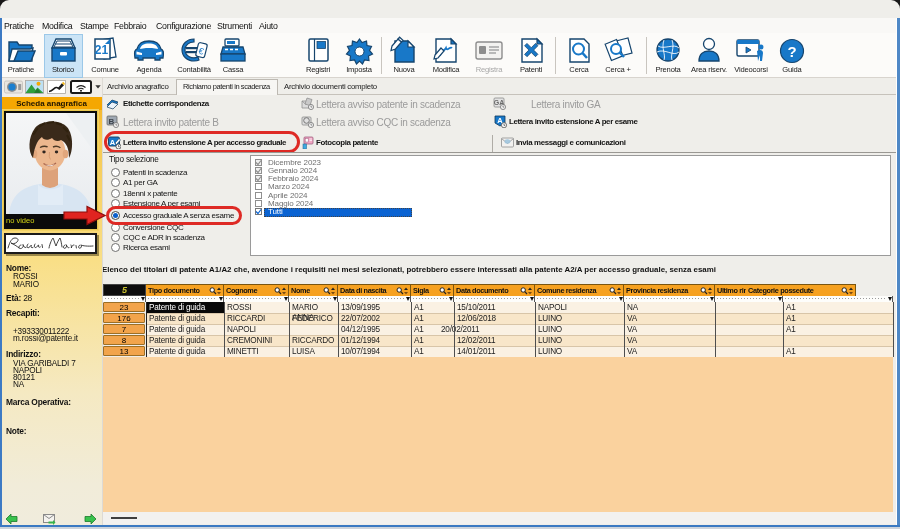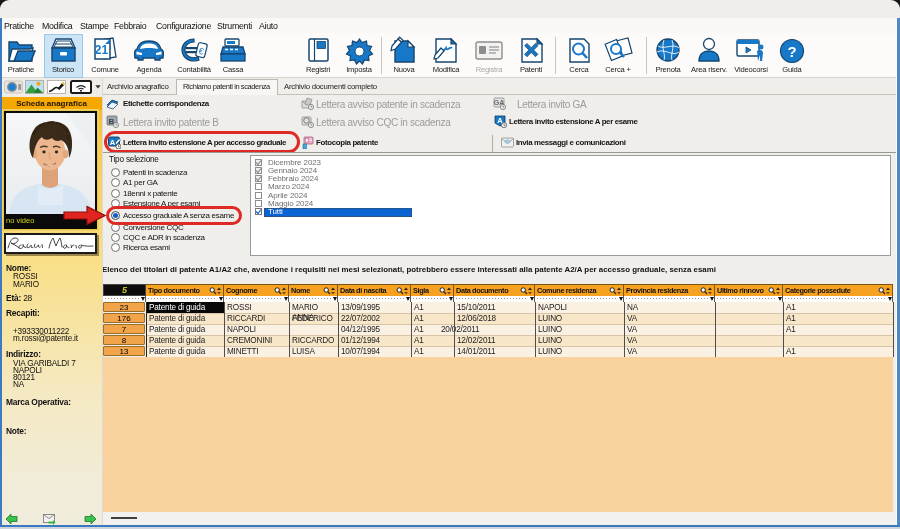--- a/index.html
+++ b/index.html
@@ -363,21 +363,21 @@
       <circle cx="10" cy="10" r="2.6" fill="#EEE" stroke="#777" stroke-width="0.8"></circle>
       <path d="M10 8.6 v1.5 h1.2" stroke="#777" stroke-width="0.8" fill="none"></path>
     </svg>
     <div class="lnk dis" style="left:214px;top:21px">Lettera avviso patente in scadenza</div>
     <svg class="licon" style="left:391px;top:19px" viewBox="0 0 13 13">
       <rect x="1" y="1" width="10" height="9" rx="1" fill="#E3E3E3" stroke="#8a8a8a" stroke-width="0.8"></rect>
       <text x="6" y="8" font-size="7" font-weight="bold" fill="#6a6a6a" text-anchor="middle" font-family="Liberation Sans">GA</text>
       <circle cx="10" cy="10" r="2.6" fill="#EEE" stroke="#777" stroke-width="0.8"></circle>
       <path d="M10 8.6 v1.5 h1.2" stroke="#777" stroke-width="0.8" fill="none"></path>
     </svg>
-    <div class="lnk dis" style="left:415px;top:21px">Lettera invito GA</div>
+    <div class="lnk dis" style="left:429px;top:21px">Lettera invito GA</div>
     <svg class="licon" style="left:4px;top:37px" viewBox="0 0 13 13">
       <rect x="1" y="1" width="10" height="9" rx="1" fill="#9FA8B2" stroke="#6a6a6a" stroke-width="0.8"></rect>
       <text x="5.5" y="8.5" font-size="8" font-weight="bold" fill="#3c434c" text-anchor="middle" font-family="Liberation Sans">B</text>
       <circle cx="10" cy="10" r="2.6" fill="#EEE" stroke="#777" stroke-width="0.8"></circle>
       <path d="M10 8.6 v1.5 h1.2" stroke="#777" stroke-width="0.8" fill="none"></path>
     </svg>
     <div class="lnk dis" style="left:21px;top:39px">Lettera invito patente B</div>
     <svg class="licon" style="left:199px;top:37px" viewBox="0 0 13 13">
       <rect x="1" y="2" width="9" height="8" rx="1" fill="#E0E0E0" stroke="#8a8a8a" stroke-width="0.8"></rect>
       <circle cx="5.5" cy="5.5" r="2.8" fill="none" stroke="#777" stroke-width="1"></circle>
@@ -523,21 +523,21 @@
           <path d="M4.8 4.6 L7 7" stroke="#222" stroke-width="1.2"></path>
           <path d="M10 0.5 L12 3 L8 3 Z" fill="#222"></path>
           <path d="M10 7.5 L12 5 L8 5 Z" fill="#7a4a10"></path>
         </svg></div>
     <div class="hcell" style="left:613px;width:68px">Ultimo rinnovo<svg class="hic" width="13" height="8" viewBox="0 0 13 8">
           <circle cx="3.2" cy="3" r="2.2" fill="#fff" stroke="#222" stroke-width="1"></circle>
           <path d="M4.8 4.6 L7 7" stroke="#222" stroke-width="1.2"></path>
           <path d="M10 0.5 L12 3 L8 3 Z" fill="#222"></path>
           <path d="M10 7.5 L12 5 L8 5 Z" fill="#7a4a10"></path>
         </svg></div>
-    <div class="hcell" style="left:681px;width:110px">Categorie possedute<svg class="hic" width="13" height="8" viewBox="0 0 13 8">
+    <div class="hcell" style="left:644px;width:110px">Categorie possedute<svg class="hic" width="13" height="8" viewBox="0 0 13 8">
           <circle cx="3.2" cy="3" r="2.2" fill="#fff" stroke="#222" stroke-width="1"></circle>
           <path d="M4.8 4.6 L7 7" stroke="#222" stroke-width="1.2"></path>
           <path d="M10 0.5 L12 3 L8 3 Z" fill="#222"></path>
           <path d="M10 7.5 L12 5 L8 5 Z" fill="#7a4a10"></path>
         </svg></div>
     <div class="fcell" style="left:1px;width:43px">
         <div class="fdot"></div>
         <div class="farr"></div>
       </div>
     <div class="fcell" style="left:44px;width:78px">

